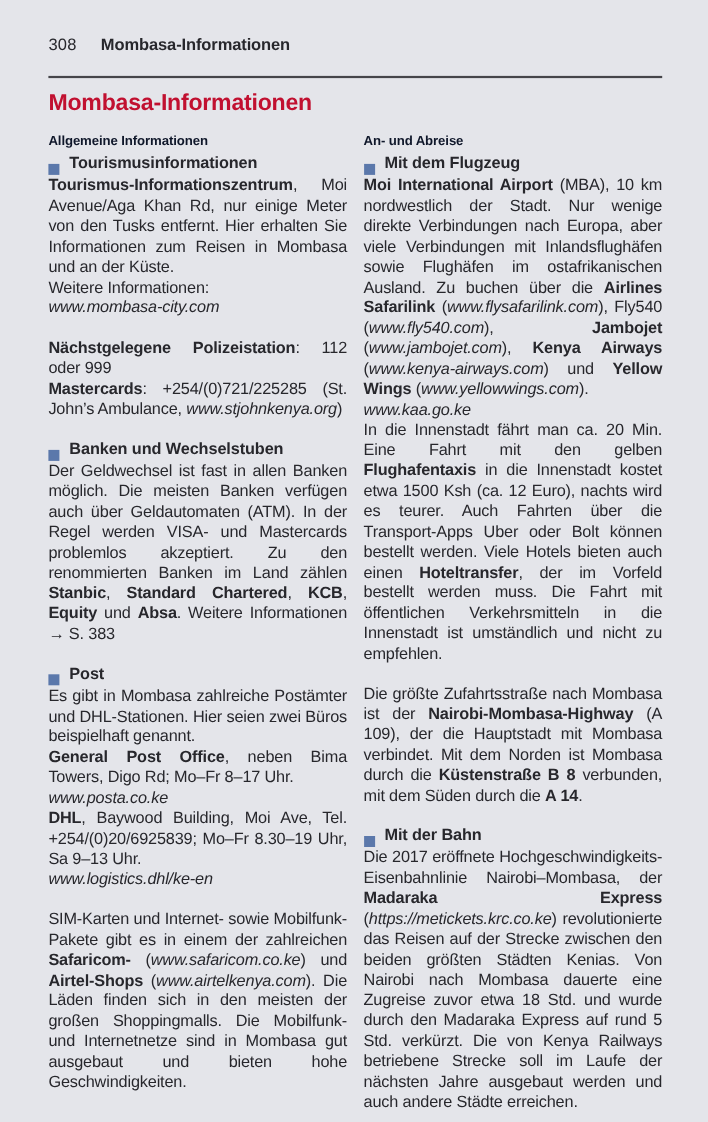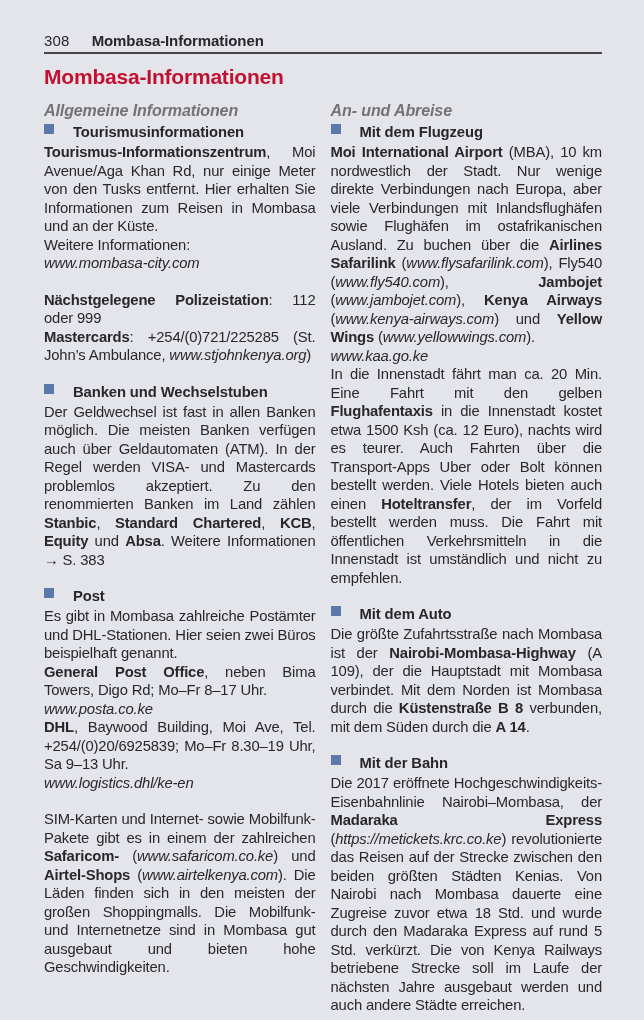--- a/index.html
+++ b/index.html
@@ -20,21 +20,21 @@
     box-sizing: border-box;
     width: 644px;
     height: 1020px;
   }
   
   .running-head {
     display: flex;
     align-items: baseline;
     gap: 22px;
     border-bottom: 2px solid #45454a;
-    padding-bottom: 3px;
+    padding-bottom: 20px;
   }
   .page-number {
     font-size: 15px;
     font-weight: 400;
     letter-spacing: 0.2px;
   }
   .running-title {
     font-size: 15px;
     font-weight: 700;
     letter-spacing: -0.1px;
@@ -52,33 +52,32 @@
     display: flex;
     gap: 15px;
     margin-top: 12px;
   }
   .column {
     flex: 1 1 0;
     min-width: 0;
   }
   .col-heading {
     margin: 0 0 2px 0;
-    font-size: 16px;
+    font-size: 12px;
     font-weight: 700;
     letter-spacing: -0.1px;
-    color: #737373;
+    color: #0f172a;
     line-height: 20px;
-    font-style: italic;
   }
   .subsection { margin: 0; }
   .subsection + .subsection { margin-top: 18px; }
   .sub-heading {
     display: flex;
-    align-items: flex-start;
-    gap: 19px;
+    align-items: flex-end;
+    gap: 9px;
     margin: 0 0 1px 0;
     font-size: 14.8px;
     font-weight: 700;
     line-height: 19px;
     letter-spacing: -0.1px;
   }
   .bullet {
     width: 10px;
     height: 10px;
     background: #5b78ab;
@@ -155,24 +154,20 @@
         <div class="subsection">
           <h3 class="sub-heading">
             <span class="bullet"></span>
             <span>Mit dem Flugzeug</span>
           </h3>
           <p class="para justify"><span class="bold">Moi International Airport</span><span class="normal"> (MBA), 10 km nordwestlich der Stadt. Nur wenige direkte Verbindungen nach Europa, aber viele Verbindungen mit Inlandsflughäfen sowie Flughäfen im ostafrikanischen Ausland. Zu buchen über die </span><span class="bold">Airlines Safarilink</span><span class="normal"> (</span><span class="italic">www.flysafarilink.com</span><span class="normal">), Fly540 (</span><span class="italic">www.fly540.com</span><span class="normal">), </span><span class="bold">Jambojet</span><span class="normal"> (</span><span class="italic">www.jambojet.com</span><span class="normal">), </span><span class="bold">Kenya Airways</span><span class="normal"> (</span><span class="italic">www.kenya-airways.com</span><span class="normal">) und </span><span class="bold">Yellow Wings</span><span class="normal"> (</span><span class="italic">www.yellowwings.com</span><span class="normal">).</span></p>
           <p class="para"><span class="italic">www.kaa.go.ke</span></p>
           <p class="para justify"><span class="normal">In die Innenstadt fährt man ca. 20 Min. Eine Fahrt mit den gelben </span><span class="bold">Flughafentaxis</span><span class="normal"> in die Innenstadt kostet etwa 1500 Ksh (ca. 12 Euro), nachts wird es teurer. Auch Fahrten über die Transport-Apps Uber oder Bolt können bestellt werden. Viele Hotels bieten auch einen </span><span class="bold">Hoteltransfer</span><span class="normal">, der im Vorfeld bestellt werden muss. Die Fahrt mit öffentlichen Verkehrsmitteln in die Innenstadt ist umständlich und nicht zu empfehlen.</span></p>
         </div>
         <div class="subsection">
-          <h3 class="sub-heading">
-            <span class="bullet"></span>
-            <span>Mit dem Auto</span>
-          </h3>
           <p class="para justify"><span class="normal">Die größte Zufahrtsstraße nach Mombasa ist der </span><span class="bold">Nairobi-Mombasa-Highway</span><span class="normal"> (A 109), der die Hauptstadt mit Mombasa verbindet. Mit dem Norden ist Mombasa durch die </span><span class="bold">Küstenstraße B 8</span><span class="normal"> verbunden, mit dem Süden durch die </span><span class="bold">A 14</span><span class="normal">.</span></p>
         </div>
         <div class="subsection">
           <h3 class="sub-heading">
             <span class="bullet"></span>
             <span>Mit der Bahn</span>
           </h3>
           <p class="para justify"><span class="normal">Die 2017 eröffnete Hochgeschwindigkeits-Eisenbahnlinie Nairobi–Mombasa, der </span><span class="bold">Madaraka Express</span><span class="normal"> (</span><span class="italic">https://metickets.krc.co.ke</span><span class="normal">) revolutionierte das Reisen auf der Strecke zwischen den beiden größten Städten Kenias. Von Nairobi nach Mombasa dauerte eine Zugreise zuvor etwa 18 Std. und wurde durch den Madaraka Express auf rund 5 Std. verkürzt. Die von Kenya Railways betriebene Strecke soll im Laufe der nächsten Jahre ausgebaut werden und auch andere Städte erreichen.</span></p>
         </div>
       </div>

